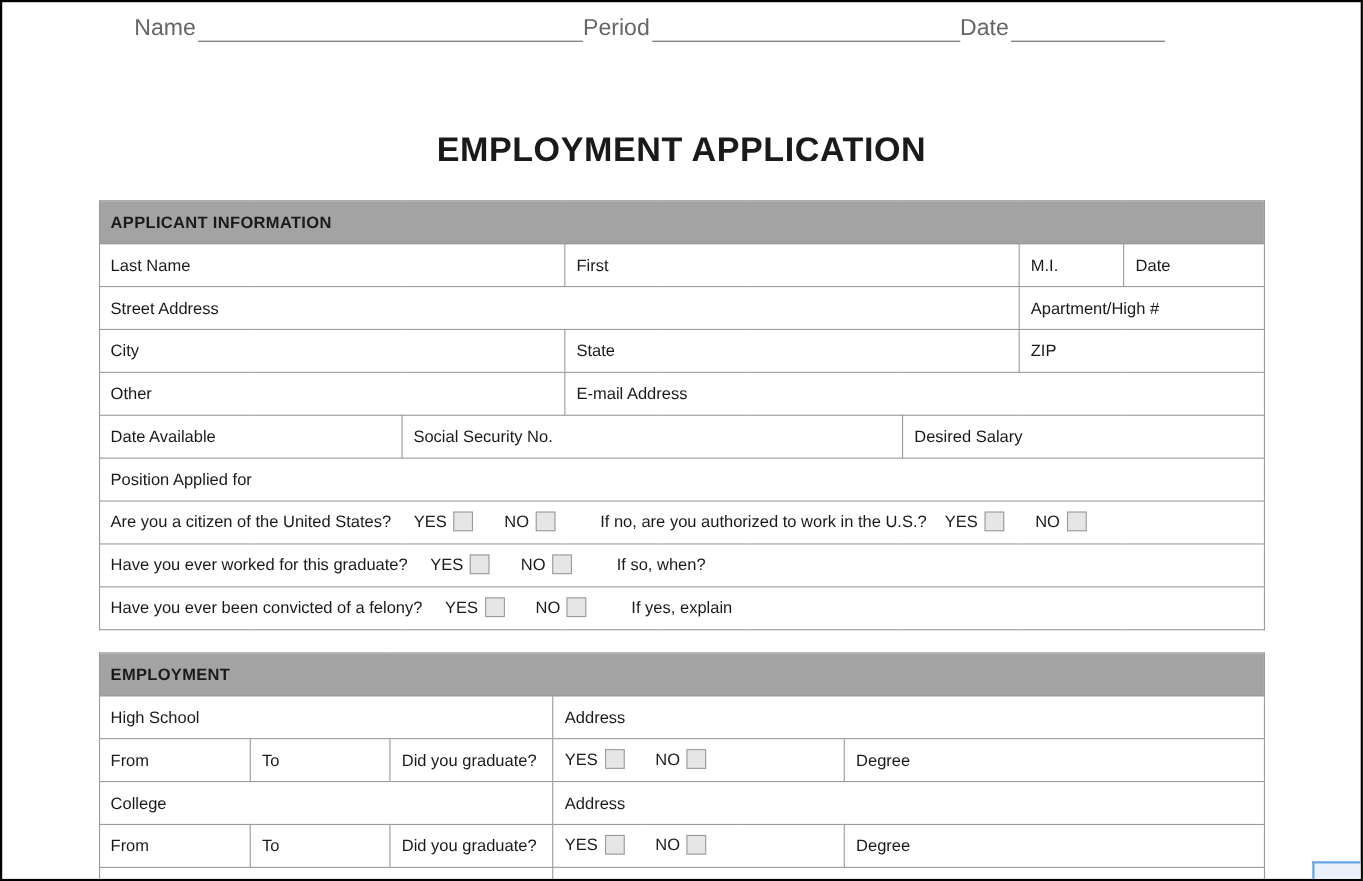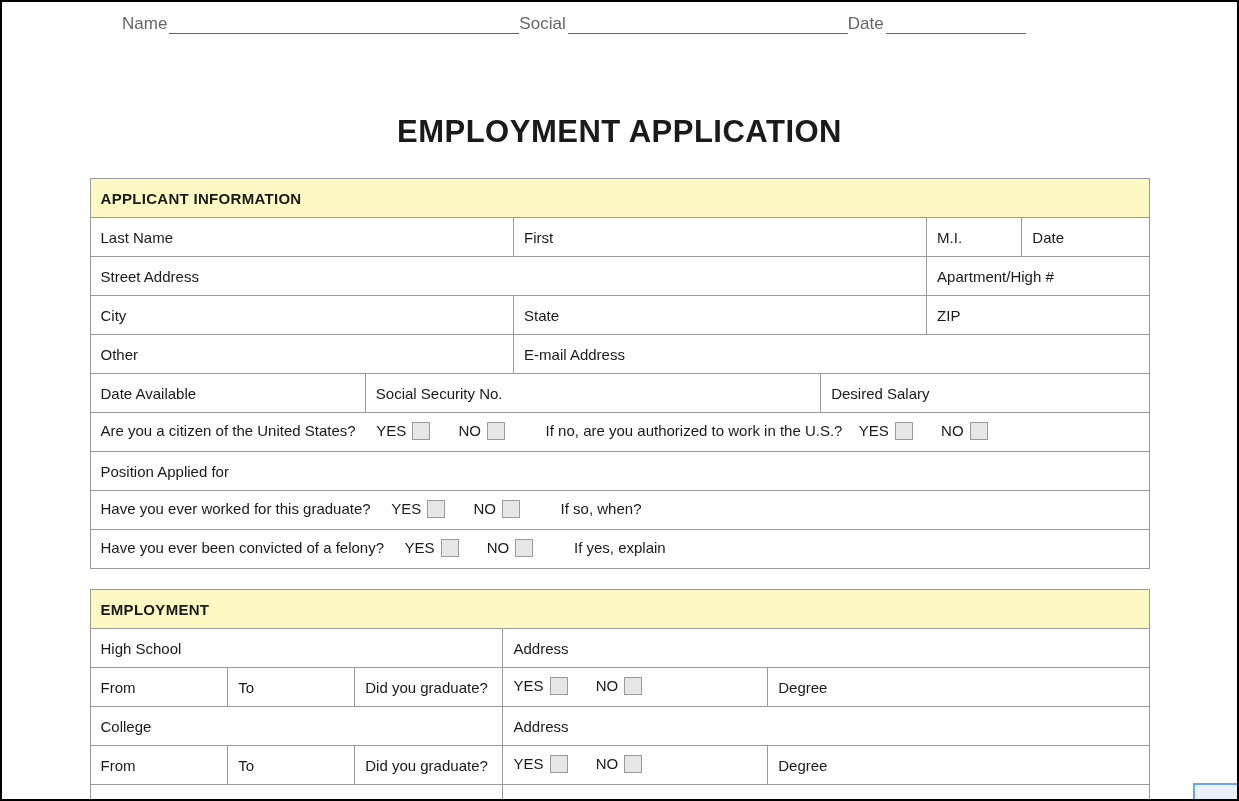--- a/index.html
+++ b/index.html
@@ -14,21 +14,21 @@
     height: 801px;
     box-sizing: border-box;
     border: 2px solid #000;
     background: #fff;
     position: relative;
     overflow: hidden;
   }
   .header-line {
     margin: 12px 120px 0 120px;
     color: #666;
-    font-size: 17px;
+    font-size: 21px;
     display: flex;
     align-items: flex-end;
     white-space: nowrap;
   }
   .header-line .lbl {
     margin-right: 2px;
   }
   .hline {
     display: inline-block;
     border-bottom: 1px solid #666;
@@ -56,21 +56,21 @@
   }
   .form-table td, .form-table th {
     border: 1px solid #9a9a9a;
     padding: 8px 10px 8px 10px;
     text-align: left;
     font-weight: normal;
     vertical-align: middle;
     height: 22px;
   }
   .form-table .section-head {
-    background: #fef9c3;
+    background: #a3a3a3;
     font-weight: 900;
     font-size: 15px;
     letter-spacing: 0.3px;
   }
   .ck {
     display: inline-block;
     width: 16px;
     height: 16px;
     background: #e6e6e6;
     border: 1px solid #9a9a9a;
@@ -92,21 +92,21 @@
   }
 </style>
 </head>
 <body>
 
 <div class="page">
 
   <div class="header-line">
     <span class="lbl">Name</span>
     <span class="hline name"></span>
-    <span class="lbl">Social</span>
+    <span class="lbl">Period</span>
     <span class="hline period"></span>
     <span class="lbl">Date</span>
     <span class="hline date"></span>
   </div>
 
   <div class="doc-title">EMPLOYMENT APPLICATION</div>
 
   <table class="form-table">
     <colgroup>
       <col style="width:13%">
@@ -148,39 +148,39 @@
       <td colspan="6">E-mail Address</td>
     </tr>
 
     <tr>
       <td colspan="2">Date Available</td>
       <td colspan="4">Social Security No.</td>
       <td colspan="3">Desired Salary</td>
     </tr>
 
     <tr>
+      <td colspan="9">Position Applied for</td>
+    </tr>
+
+    <tr>
       <td colspan="9">
         <span>Are you a citizen of the United States?</span>
         &nbsp;&nbsp;&nbsp;
         <span class="yn">
           <span class="opt"><span>YES</span><span class="ck"></span></span>
           <span class="opt"><span>NO</span><span class="ck"></span></span>
         </span>
         &nbsp;&nbsp;
         <span>If no, are you authorized to work in the U.S.?</span>
         &nbsp;&nbsp;
         <span class="yn">
           <span class="opt"><span>YES</span><span class="ck"></span></span>
           <span><span>NO</span><span class="ck"></span></span>
         </span>
       </td>
-    </tr>
-
-    <tr>
-      <td colspan="9">Position Applied for</td>
     </tr>
 
     <tr>
       <td colspan="9">
         <span>Have you ever worked for this graduate?</span>
         &nbsp;&nbsp;&nbsp;
         <span class="yn">
           <span class="opt"><span>YES</span><span class="ck"></span></span>
           <span class="opt"><span>NO</span><span class="ck"></span></span>
         </span>

